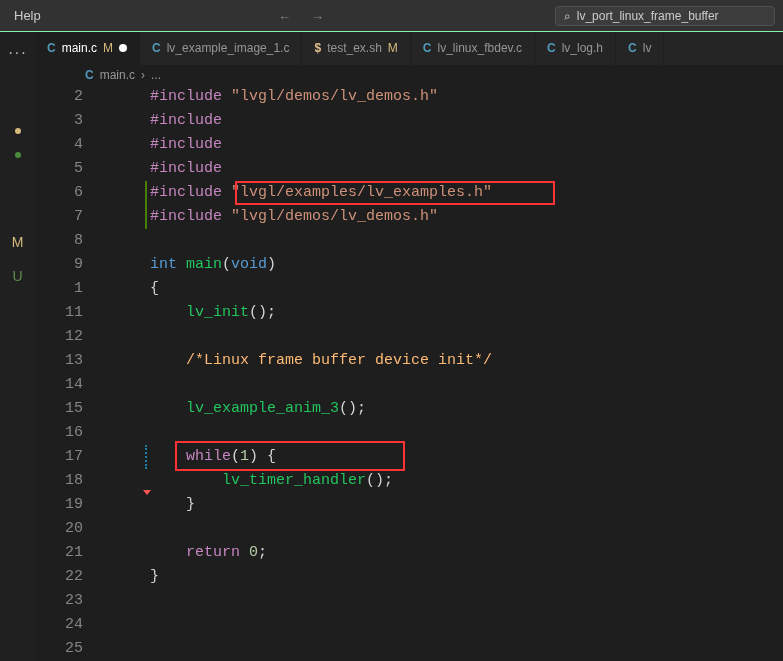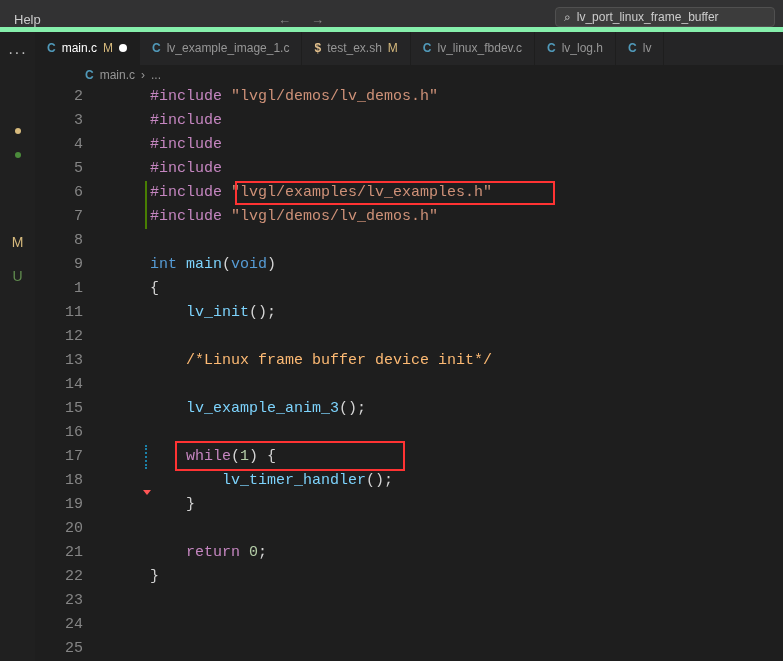--- a/index.html
+++ b/index.html
@@ -9,24 +9,24 @@
   font-family: "Segoe UI", sans-serif;
   font-size: 13px;
   width: 783px;
   height: 661px;
   overflow: hidden;
 }
 .titlebar {
   height: 32px;
   background: #323233;
   display: flex;
-  align-items: flex-end;
+  align-items: center;
   padding: 0 8px;
   gap: 8px;
-  border-bottom: 5px solid #86efac;
+  border-bottom: 1px solid #86efac;
 }
 .titlebar .help { color: #ccc; padding: 0 6px; }
 .titlebar .spacer { flex: 1; }
 .titlebar .nav-arrow { color: #888; padding: 0 6px; cursor: pointer; }
 .search-box {
   background: #3c3c3c;
   border: 1px solid #505050;
   border-radius: 4px;
   padding: 2px 8px;
   width: 220px;
@@ -118,21 +118,21 @@
   width: 0;
   height: 0;
   border-left: 4px solid transparent;
   border-right: 4px solid transparent;
   border-top: 5px solid #ff5555;
 }
 .code-content { position: absolute; left: 55px; top: 0; }
 .kw { color: #569cd6; }
 .pp { color: #c586c0; }
 .str { color: #ce9178; }
-.fn { color: #7dd3fc; }
+.fn { color: #22c55e; }
 .type { color: #4ec9b0; }
 .num { color: #b5cea8; }
 .cmt { color: #fdba74; }
 .op { color: #d4d4d4; }
 .var { color: #9cdcfe; }
 .red-box {
   position: absolute;
   border: 2px solid #ff3333;
   pointer-events: none;
 }

